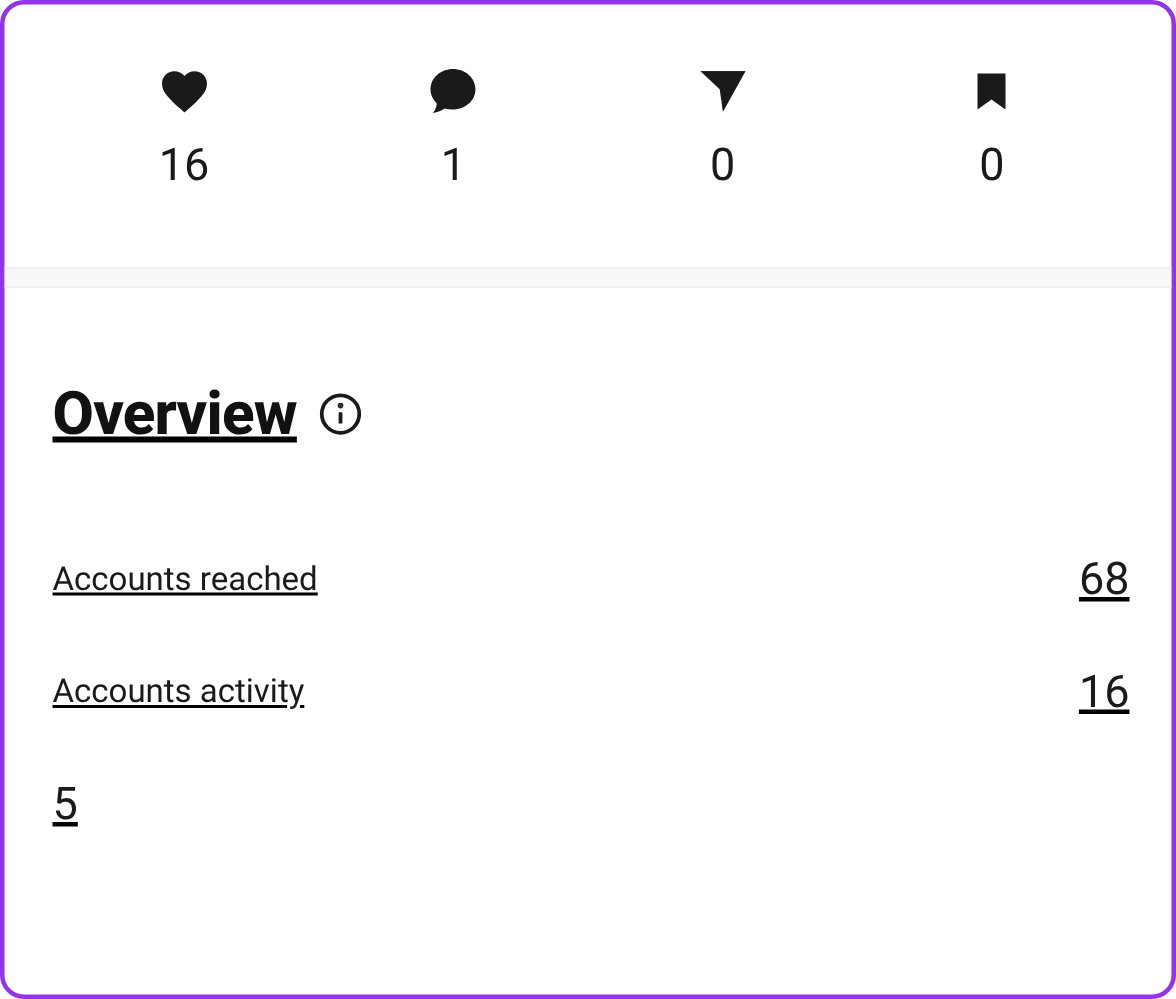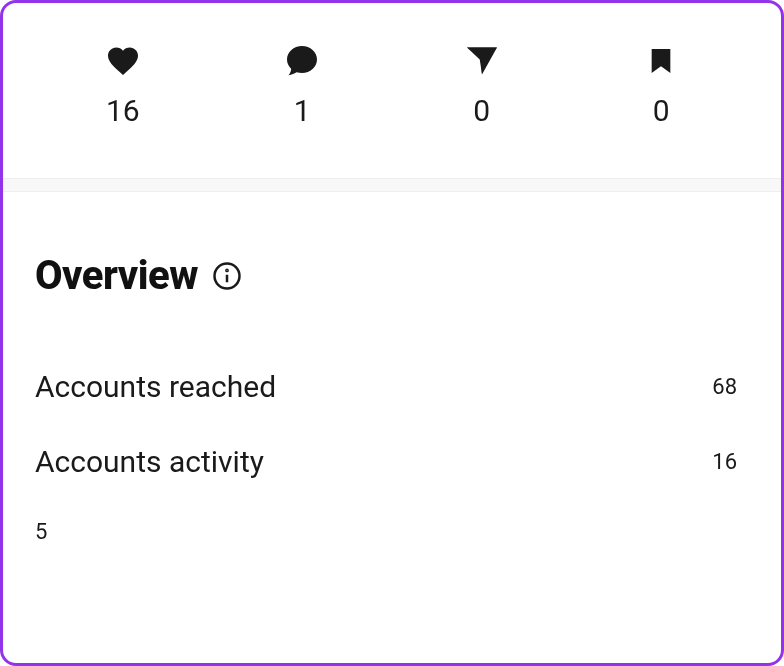--- a/index.html
+++ b/index.html
@@ -39,21 +39,22 @@
       color: #1a1a1a;
     }
     .divider {
       height: 14px;
       background: #f8f8f8;
       border-top: 1px solid #eee;
       border-bottom: 1px solid #eee;
       width: 100%;
     }
     .overview-section {
-      padding: 60px 44px 32px 32px;
+      padding: 60px 28px 32px 32px;
+      text-decoration: underline;
     }
     .overview-header {
       display: flex;
       align-items: center;
       gap: 14px;
       margin-bottom: 50px;
     }
     .overview-title {
       font-size: 40px;
       font-weight: 800;
@@ -68,26 +69,26 @@
       justify-content: center;
     }
     .info-icon svg { stroke: #1a1a1a; fill: none; }
     .metric-row {
       display: flex;
       justify-content: space-between;
       align-items: center;
       padding: 20px 0;
     }
     .metric-label {
-      font-size: 30px;
+      font-size: 22px;
       font-weight: 400;
       color: #1a1a1a;
     }
     .metric-value {
-      font-size: 22px;
+      font-size: 30px;
       font-weight: 400;
       color: #1a1a1a;
     }
   </style>
 </head>
 <body>
 
 <div class="stats-row">
   <div class="stat">
     <span class="stat-icon">

